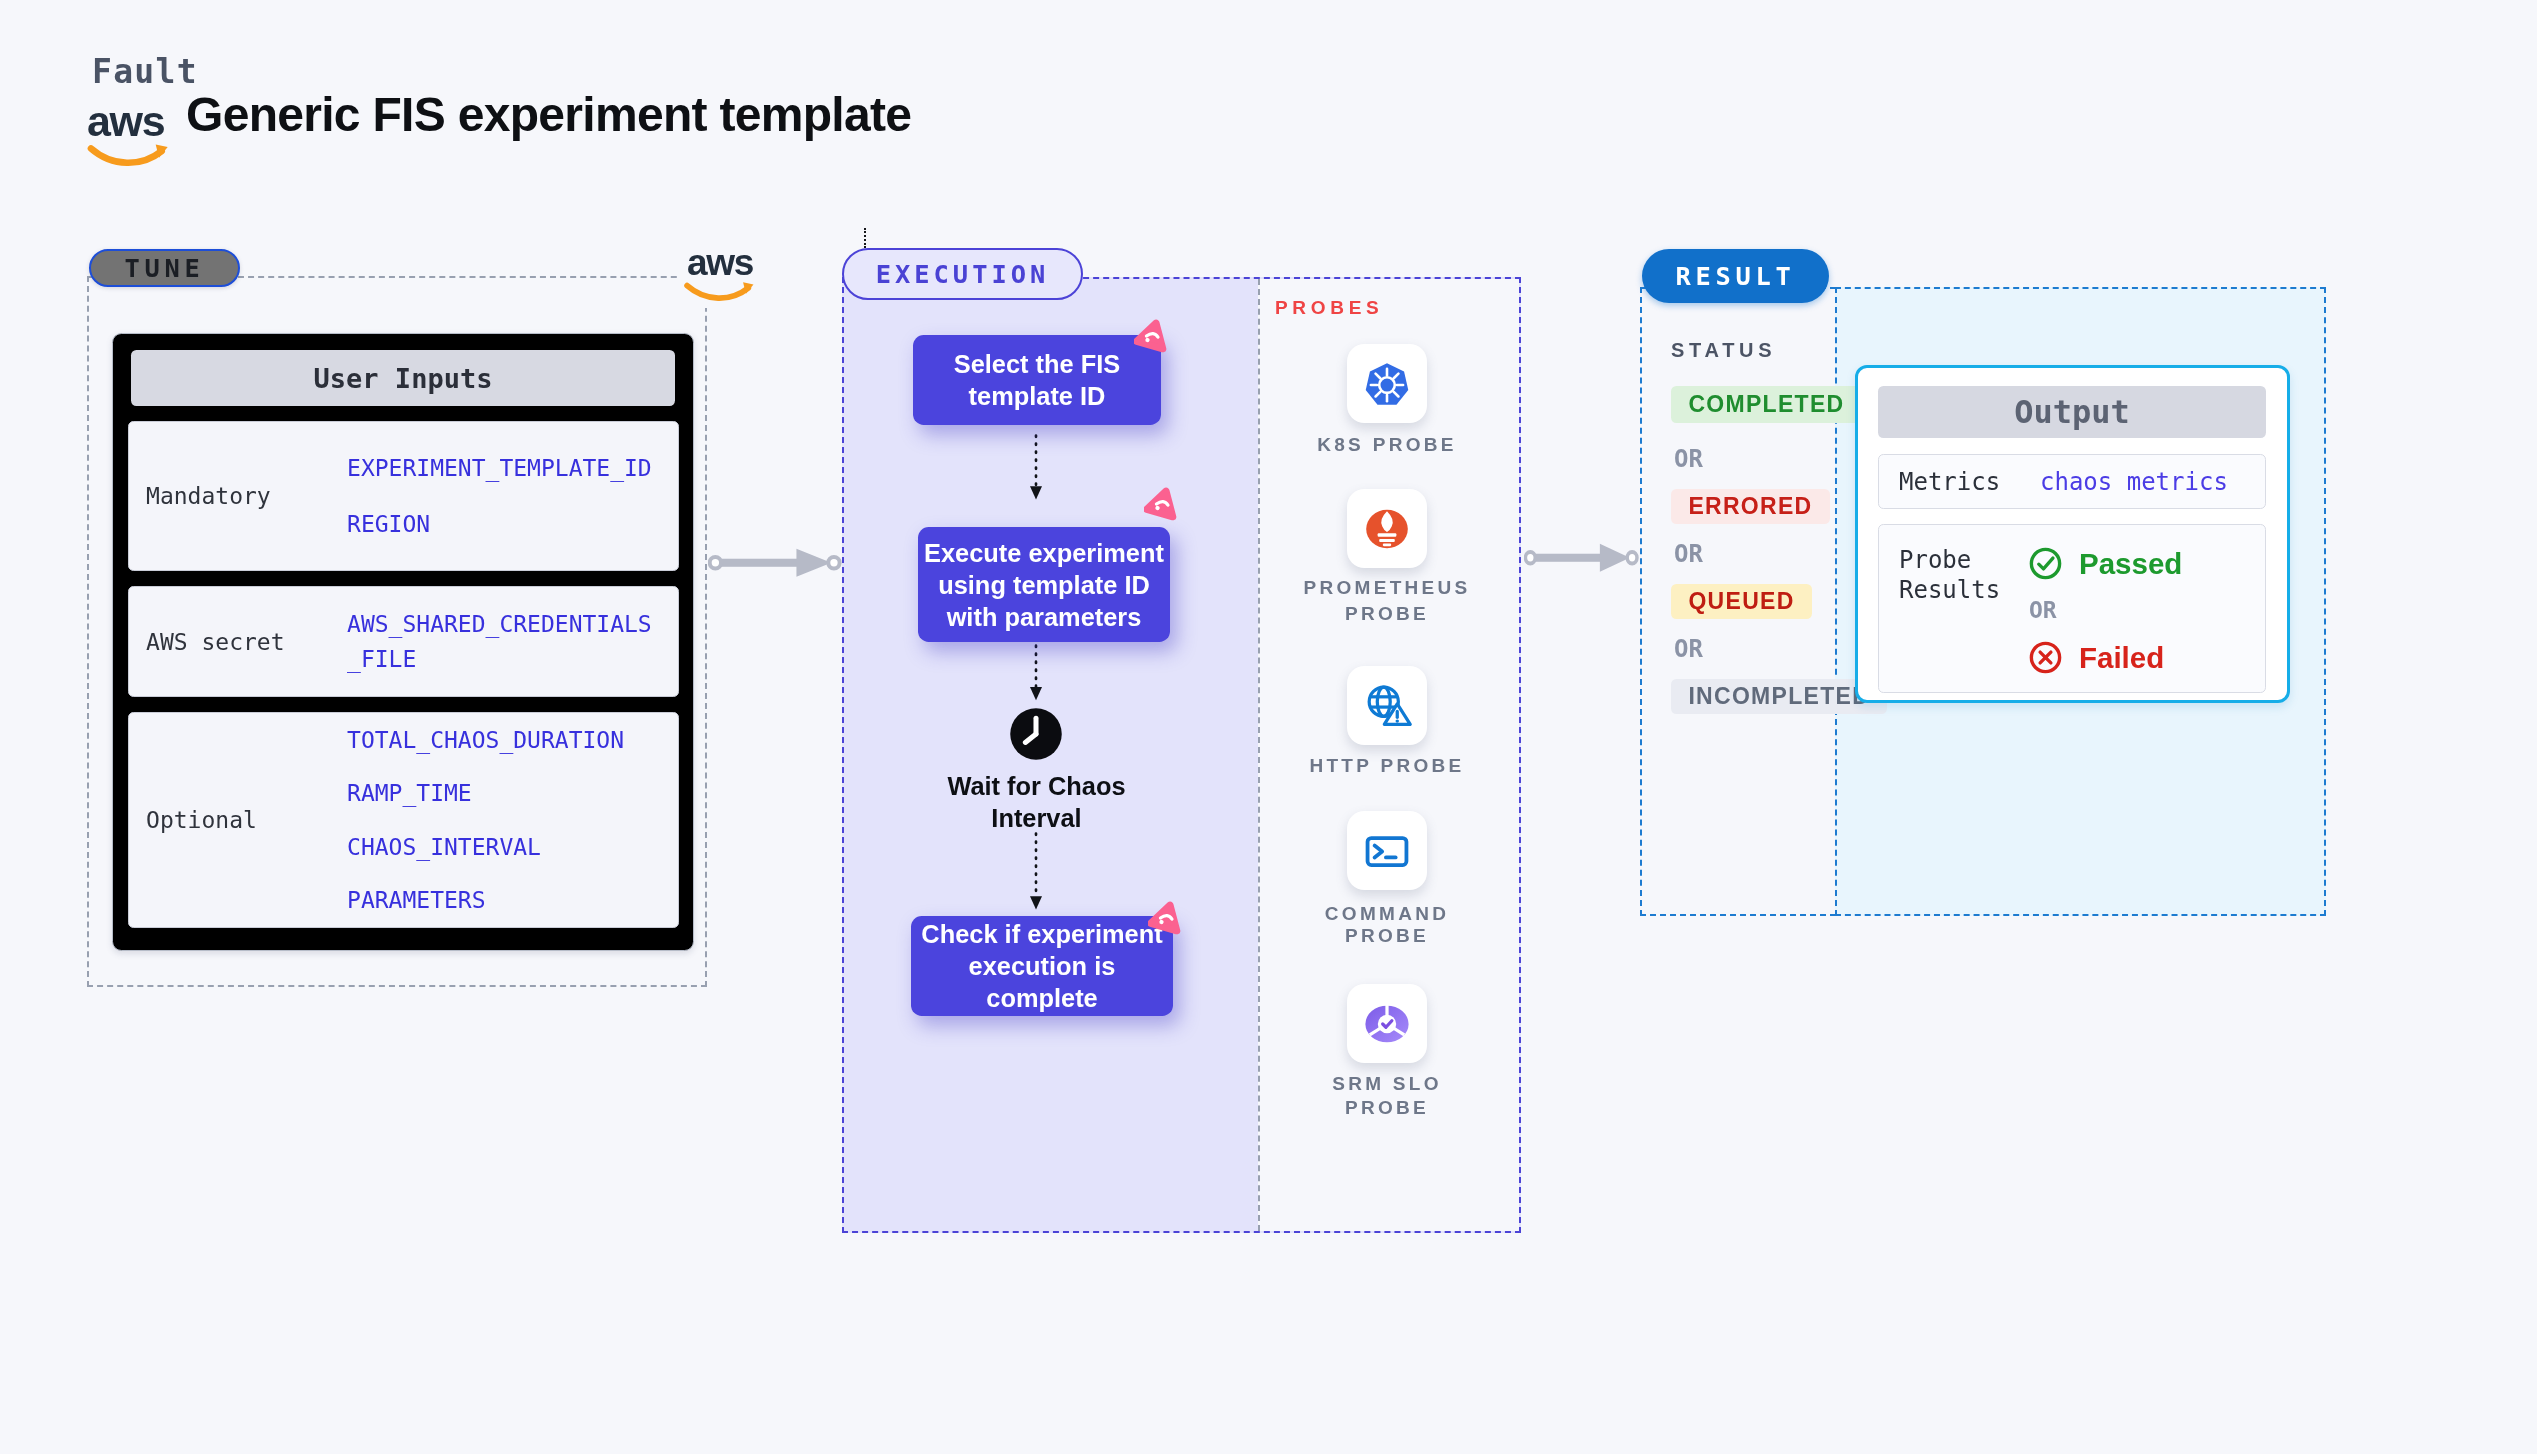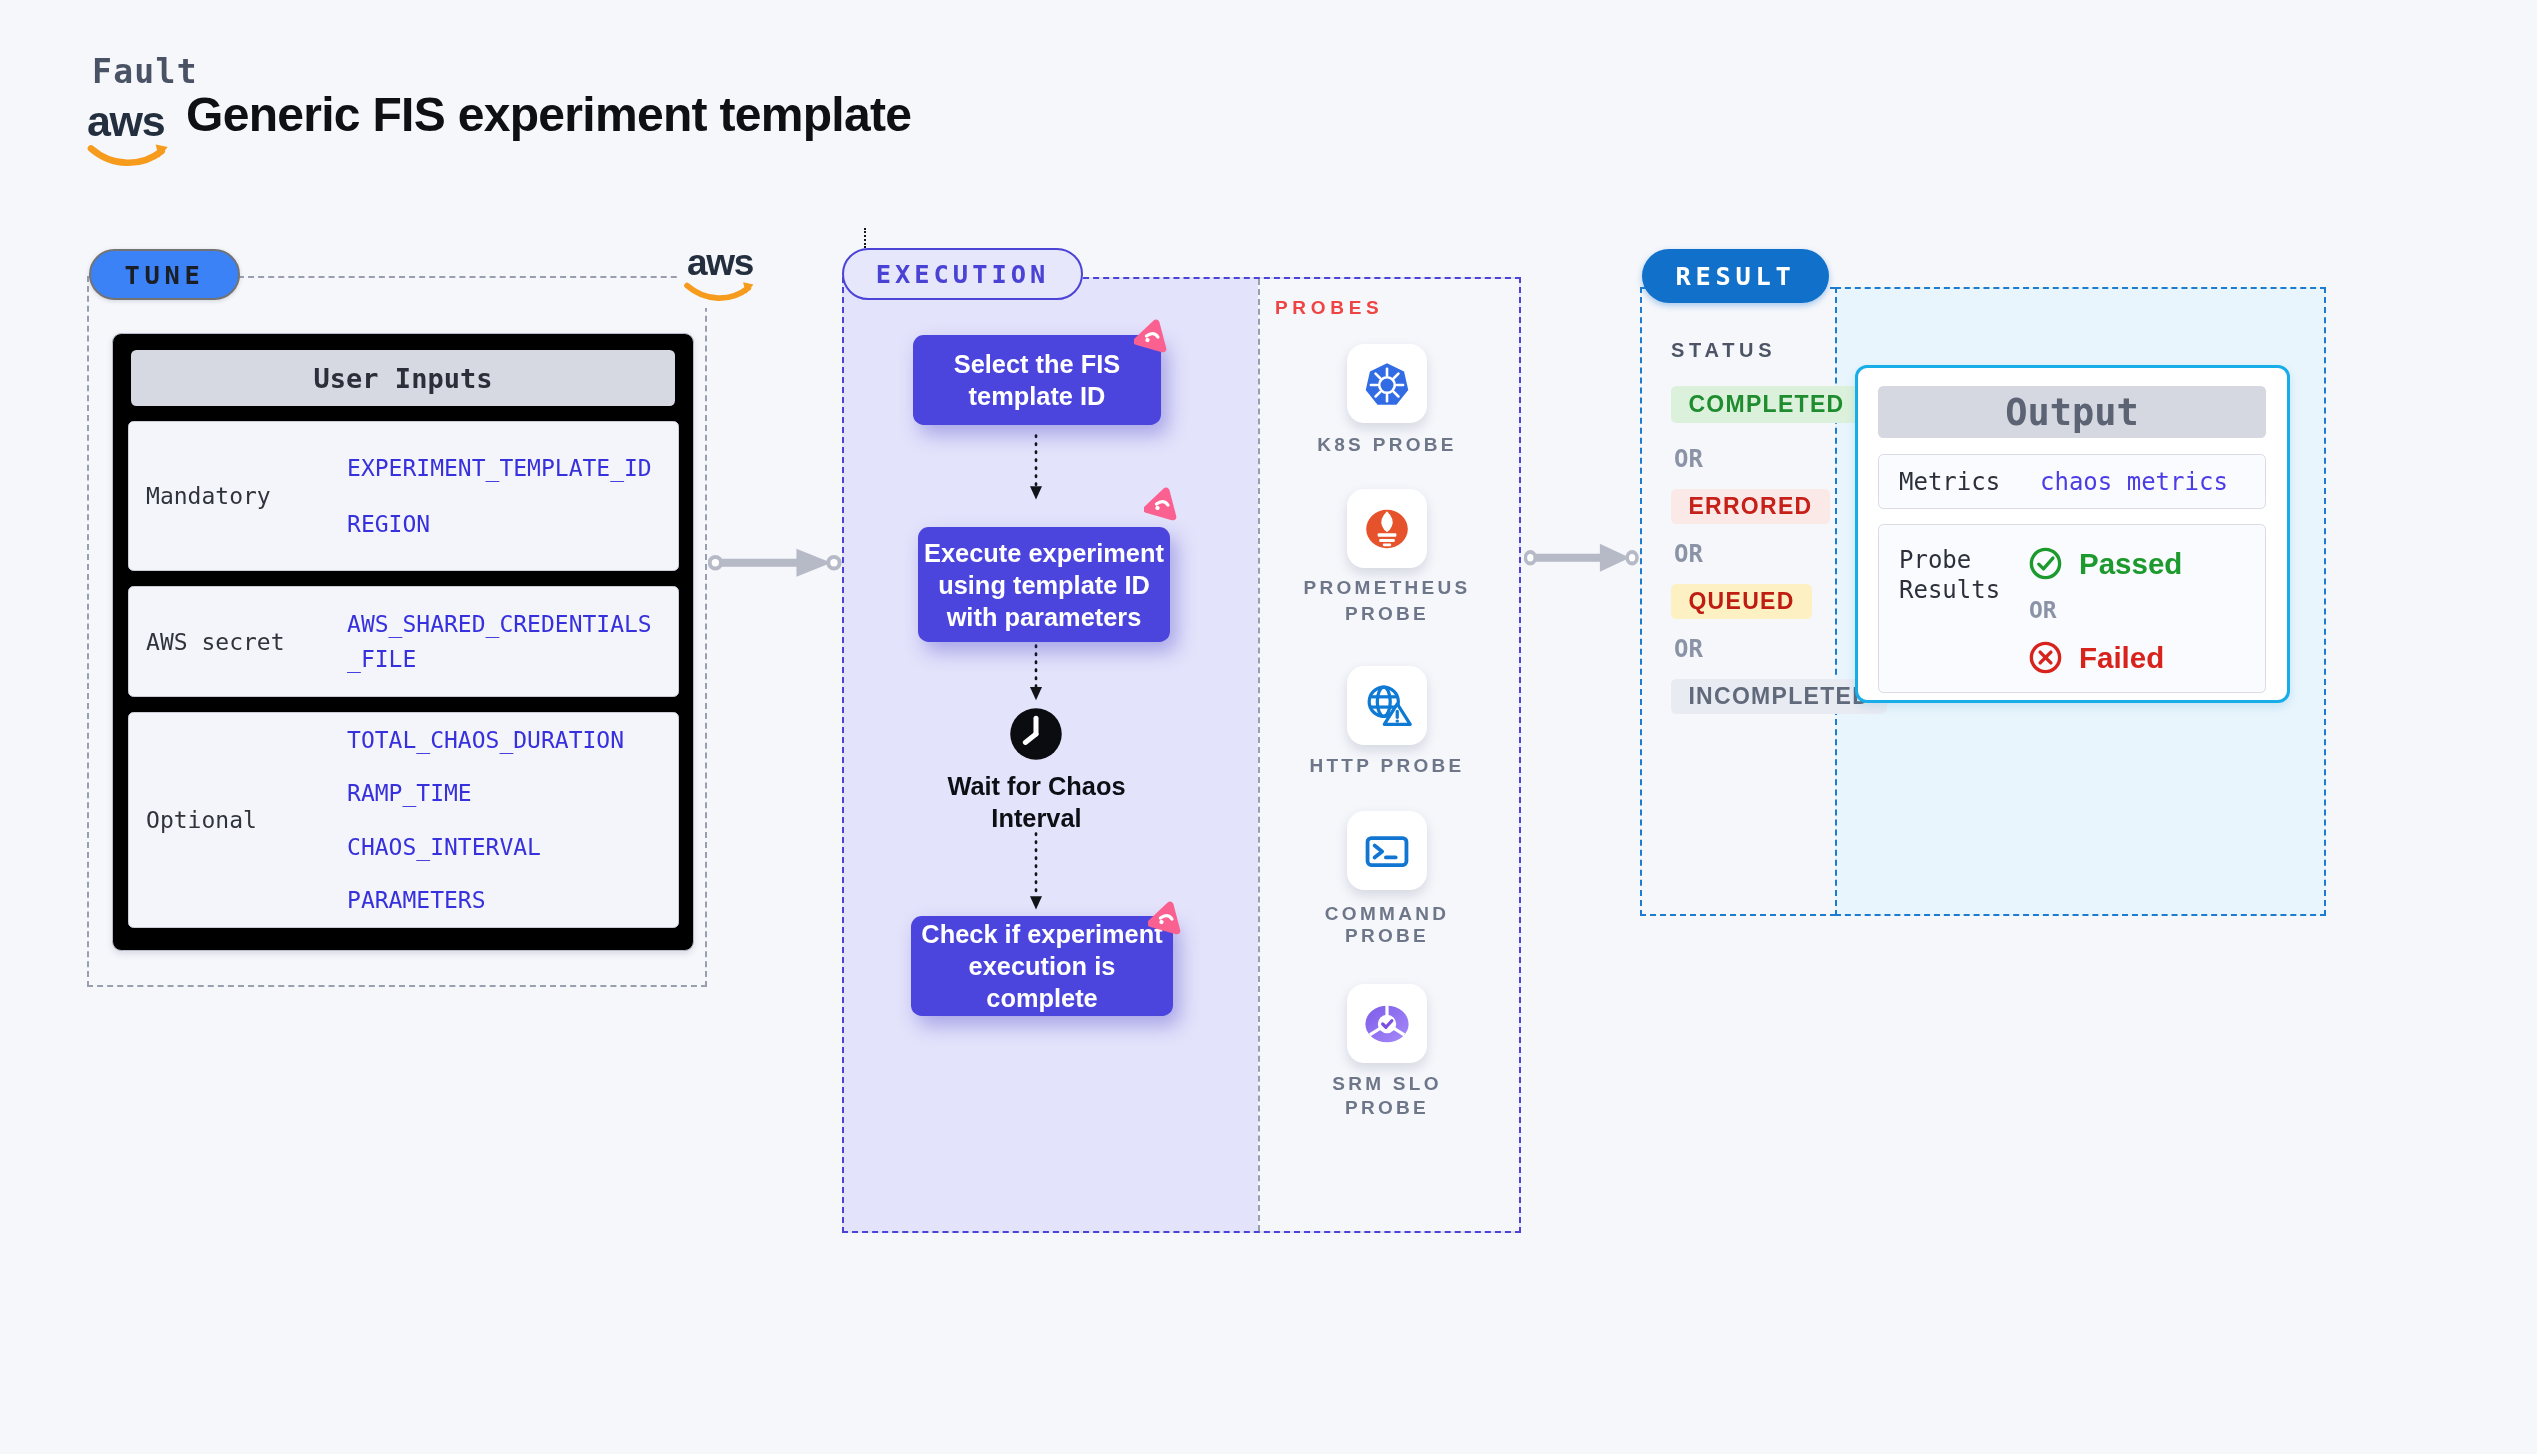--- a/index.html
+++ b/index.html
@@ -15,21 +15,21 @@
   .aws-logo{color:#232f3e;font-weight:700;}
   .aws-main{left:87px;top:100px;width:87px;height:74px;}
   .aws-main .aws-word{font-size:43px;letter-spacing:-1.3px;}
   .aws-small{left:678px;top:244px;width:84px;height:64px;background:#f6f7fb;z-index:5;}
   .aws-small .aws-word{font-size:37px;letter-spacing:-1.3px;}
   .aws-word{display:block;line-height:1;font-family:"Liberation Sans",sans-serif;}
   .aws-swoosh{display:block;}
 
   
   .pill{display:flex;align-items:center;justify-content:center;border-radius:29.5px;z-index:6;box-sizing:border-box;}
-  .tune-pill{left:89px;top:249px;width:151px;height:51px;background:#3b82f6;border:2px solid #737373;
+  .tune-pill{left:89px;top:249px;width:151px;height:38px;background:#737373;border:2px solid #1d4ed8;
              font-size:25.4px;font-weight:bold;color:#1b1e24;letter-spacing:4.7px;box-shadow:0 1.3px 4px rgba(60,60,90,.18);}
   .exec-pill{left:842px;top:248px;width:241px;height:52px;background:#e7e7fc;border:2.7px solid #4c43d7;
              font-size:25.4px;font-weight:bold;color:#4a42d4;letter-spacing:4px;}
   .result-pill{left:1642px;top:249px;width:187px;height:54px;background:#1170ca;border:none;
              font-size:25.4px;font-weight:bold;color:#ffffff;letter-spacing:4.7px;box-shadow:0 2.7px 6.7px rgba(18,112,202,.35);}
 
   
   .tune-box{left:87px;top:276px;width:620px;height:711px;border:2px dashed #98a0b0;box-sizing:border-box;}
   .ui-card{left:112px;top:333px;width:580px;height:616px;background:#000000;border:1.3px solid #b6bcc8;border-radius:9.4px;
            box-shadow:0 2.7px 6.7px rgba(80,85,120,.16);}
@@ -63,21 +63,21 @@
   .badge-completed{top:386px;background:#dcf1db;color:#1f8d2f;}
   .badge-errored{top:489px;height:35px;background:#fbe9e8;color:#c62018;}
   .badge-queued{top:584px;height:35px;background:#fdf0c2;color:#bf1d12;}
   .badge-incompleted{top:679px;height:35px;background:#e9ebf2;color:#606a7b;}
   .or-word{left:1674px;font-size:24px;font-weight:bold;color:#8b93a6;z-index:3;}
   .or1{top:445px;} .or2{top:540px;} .or3{top:635px;}
 
   .output-box{left:1855px;top:365px;width:435px;height:338px;background:#ffffff;border:3.3px solid #16ade8;border-radius:12px;
               box-sizing:border-box;box-shadow:0 4px 9.4px rgba(20,130,190,.15);z-index:3;}
   .out-head{left:20px;top:18px;width:388px;height:52px;background:#d6d8e1;border-radius:5.4px;
-            display:flex;align-items:center;justify-content:center;font-size:37px;font-weight:bold;color:#5c6373;}
+            display:flex;align-items:center;justify-content:center;font-size:32px;font-weight:bold;color:#5c6373;}
   .out-row{left:20px;width:388px;border:1.3px solid #d9dce5;background:#fafbfe;border-radius:5.4px;box-sizing:border-box;}
   .metrics-row{top:86px;height:55px;}
   .probe-row{top:156px;height:169px;}
   .out-lbl{font-size:24px;color:#2b303a;line-height:29.5px;}
   .metrics-val{font-size:24px;color:#4b3ce5;}
   .res-line{display:flex;align-items:flex-end;gap:16px;}
   .passed-txt{font-size:29.5px;font-weight:bold;color:#1d9a2e;}
   .failed-txt{font-size:29.5px;font-weight:bold;color:#d7231b;}
   .or-small{font-size:23px;font-weight:bold;color:#8b93a6;}
 </style>

